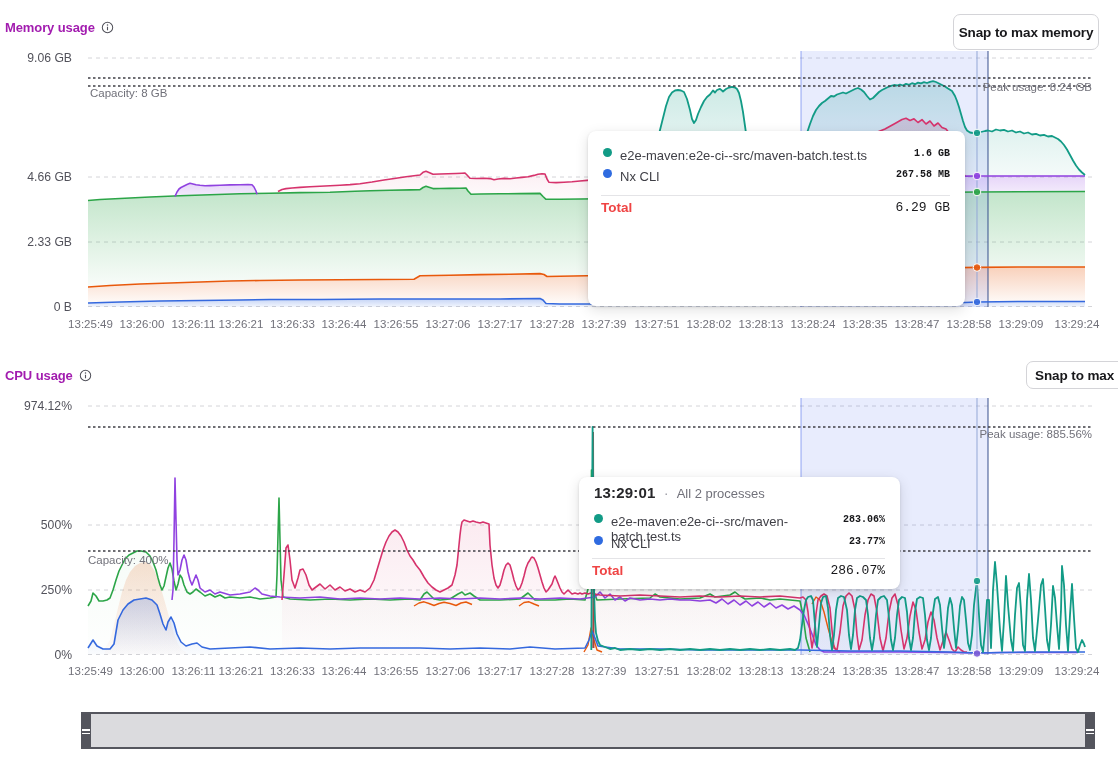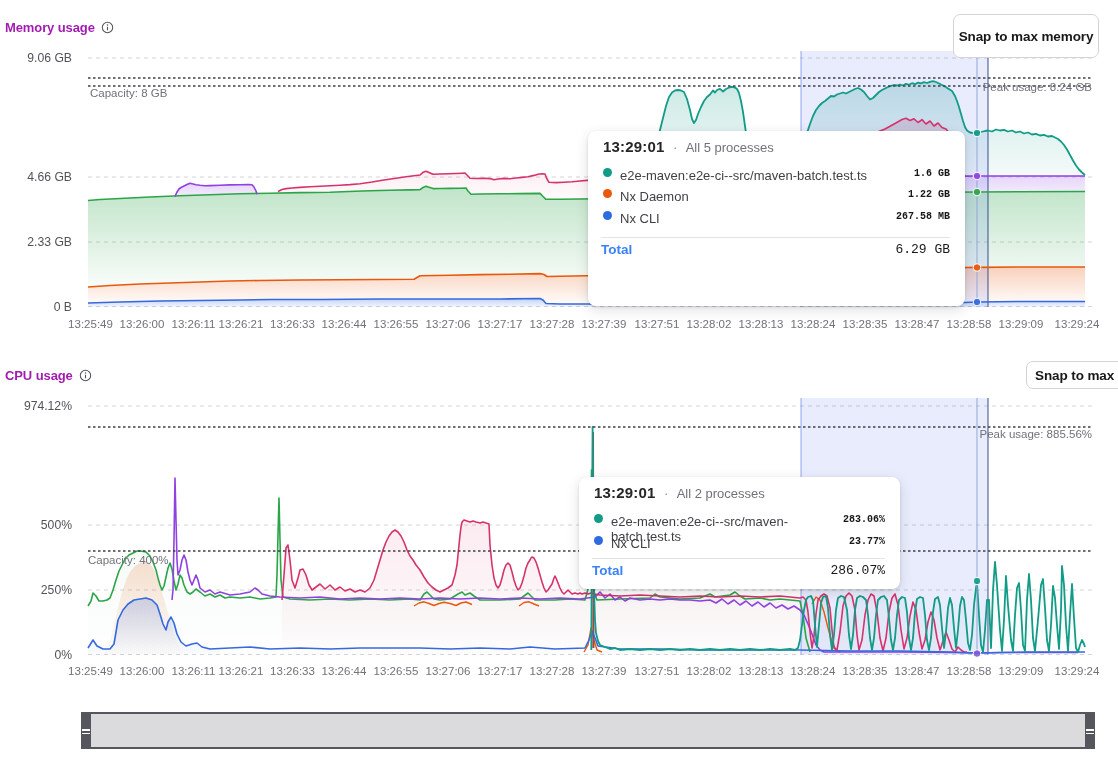--- a/index.html
+++ b/index.html
@@ -9,21 +9,21 @@
 .tip { position:absolute; background:#fff; border-radius:8px; box-shadow:0 1px 3px rgba(0,0,0,0.12),0 4px 14px rgba(0,0,0,0.12); padding:6px 15px 8px 13px; z-index:5; }
 .th { font-size:15px; color:#27272a; line-height:19px; padding-left:2px; }
 .th b { font-weight:700; letter-spacing:0.2px; }
 .th .sep { color:#a1a1aa; margin:0 8px; }
 .th .sub { color:#71717a; font-size:13px; }
 .tr { display:flex; height:21.7px; }
 .dot { width:9px; height:9px; border-radius:50%; margin:0 8px 0 2px; flex:none; }
 .tl { font-size:13px; color:#3f3f46; }
 .tv { margin-left:auto; font-family:"Liberation Mono",monospace; font-size:10px; font-weight:700; color:#18181b; }
 .tt { display:flex; align-items:center; border-top:1px solid #e4e4e7; padding-top:3px; height:21px; }
-.ttl { font-size:13.5px; font-weight:700; color:#3b82f6; }
+.ttl { font-size:13.5px; font-weight:700; color:#ef4444; }
 .ttv { margin-left:auto; font-family:"Liberation Mono",monospace; font-size:13px; font-weight:400; color:#18181b; }
 .brush { position:absolute; left:81px; top:712px; width:1014px; height:37px; background:#dbdbde; border-top:2px solid #55565e; border-bottom:2px solid #55565e; }
 .handle { position:absolute; top:0; width:10px; height:33px; background:#54555d; }
 .handle:before, .handle:after { content:""; position:absolute; left:1px; right:1px; height:1.6px; background:#fff; }
 .handle:before { top:15px; }
 .handle:after { top:18.5px; }
 </style></head>
 <body>
 <svg width="1118" height="348" viewBox="0 0 1118 348" style="position:absolute;left:0;top:0">
     <defs>
@@ -182,40 +182,34 @@
     <text x="969" y="675" text-anchor="middle" font-size="11.5" fill="#71717a">13:28:58</text>
     <text x="1021" y="675" text-anchor="middle" font-size="11.5" fill="#71717a">13:29:09</text>
     <text x="1077" y="675" text-anchor="middle" font-size="11.5" fill="#71717a">13:29:24</text>
   </svg>
 <div class="title" style="left:5px;top:20px">Memory usage</div>
 <svg class="info" style="left:101px;top:21px" viewBox="0 0 14 14">
     <circle cx="7" cy="7" r="5.6" fill="none" stroke="#52525b" stroke-width="1.1"></circle>
     <line x1="7" y1="6.2" x2="7" y2="10" stroke="#52525b" stroke-width="1.2"></line>
     <circle cx="7" cy="4.2" r="0.8" fill="#52525b"></circle>
   </svg>
-<div class="btn" style="left:953px;top:14px;width:146px;height:44px">Snap to max memory</div>
+<div class="btn" style="left:953px;top:14px;width:146px;height:36px">Snap to max memory</div>
 <div class="title" style="left:5px;top:368px">CPU usage</div>
 <svg class="info" style="left:79px;top:369px" viewBox="0 0 14 14">
     <circle cx="7" cy="7" r="5.6" fill="none" stroke="#52525b" stroke-width="1.1"></circle>
     <line x1="7" y1="6.2" x2="7" y2="10" stroke="#52525b" stroke-width="1.2"></line>
     <circle cx="7" cy="4.2" r="0.8" fill="#52525b"></circle>
   </svg>
 <div class="btn" style="left:1026px;top:361px;width:129px;height:28px">Snap to max CPU</div>
 <div class="tip" style="left:588px;top:130.5px;width:377px;height:175px">
-    <div class="th"><b>13:29:01</b><span class="sep">·</span><span class="sub">All 5 processes</span></div>
     <div class="tb" style="margin-top:11px">
       <div class="tr">
         <span class="dot" style="background:#129b86"></span>
         <span class="tl">e2e-maven:e2e-ci--src/maven-batch.test.ts</span>
         <span class="tv">1.6 GB</span>
-      </div>
-      <div class="tr">
-        <span class="dot" style="background:#e8590c"></span>
-        <span class="tl">Nx Daemon</span>
-        <span class="tv">1.22 GB</span>
       </div>
       <div class="tr">
         <span class="dot" style="background:#2f6be0"></span>
         <span class="tl">Nx CLI</span>
         <span class="tv">267.58 MB</span>
       </div>
     </div>
     <div class="tt" style="margin-top:4px">
       <span class="ttl">Total</span>
       <span class="ttv">6.29 GB</span>

